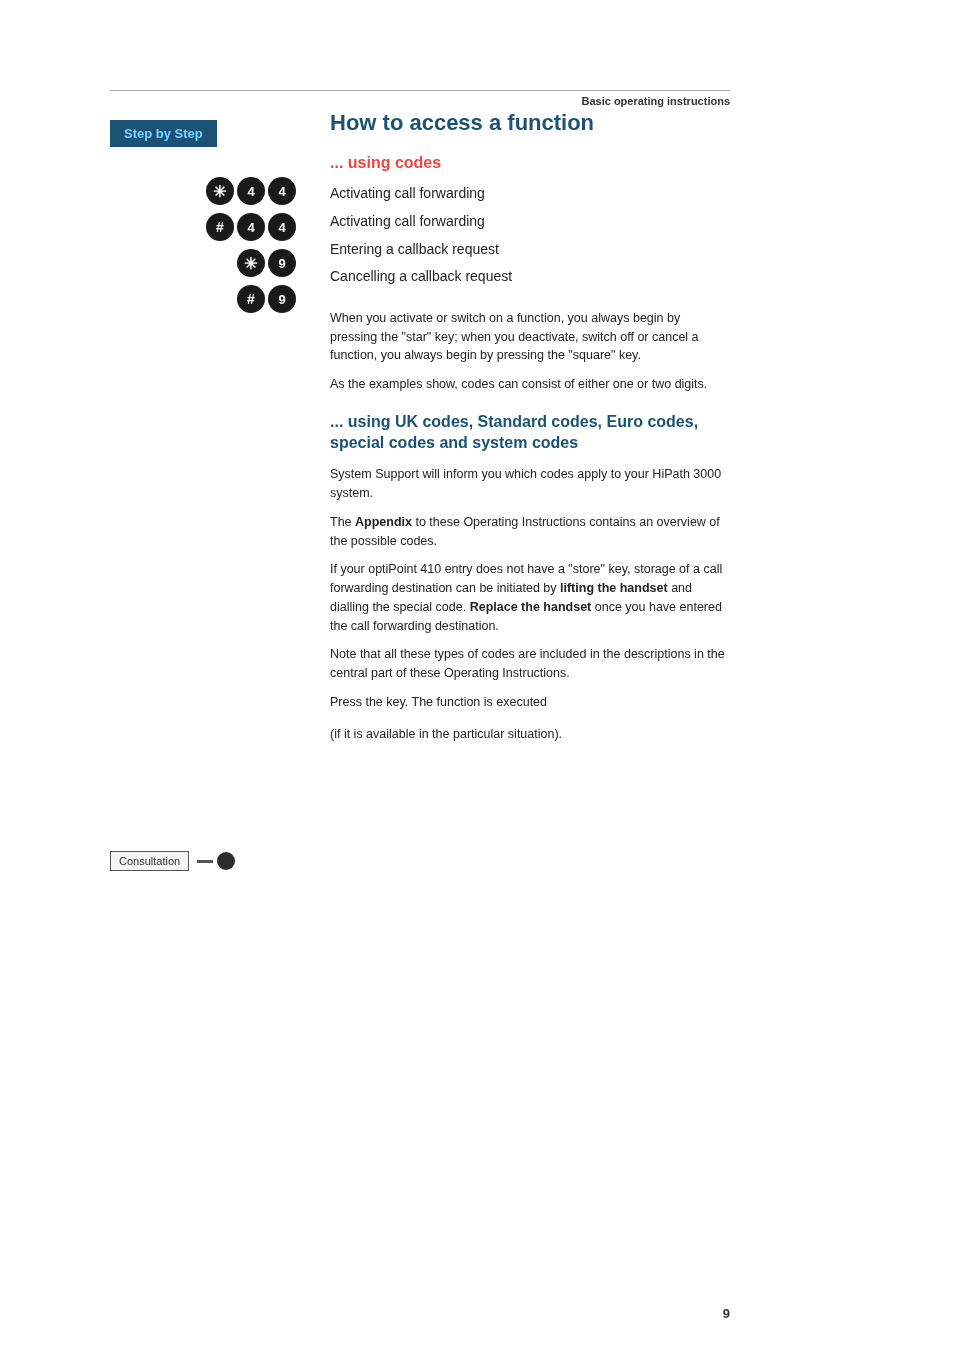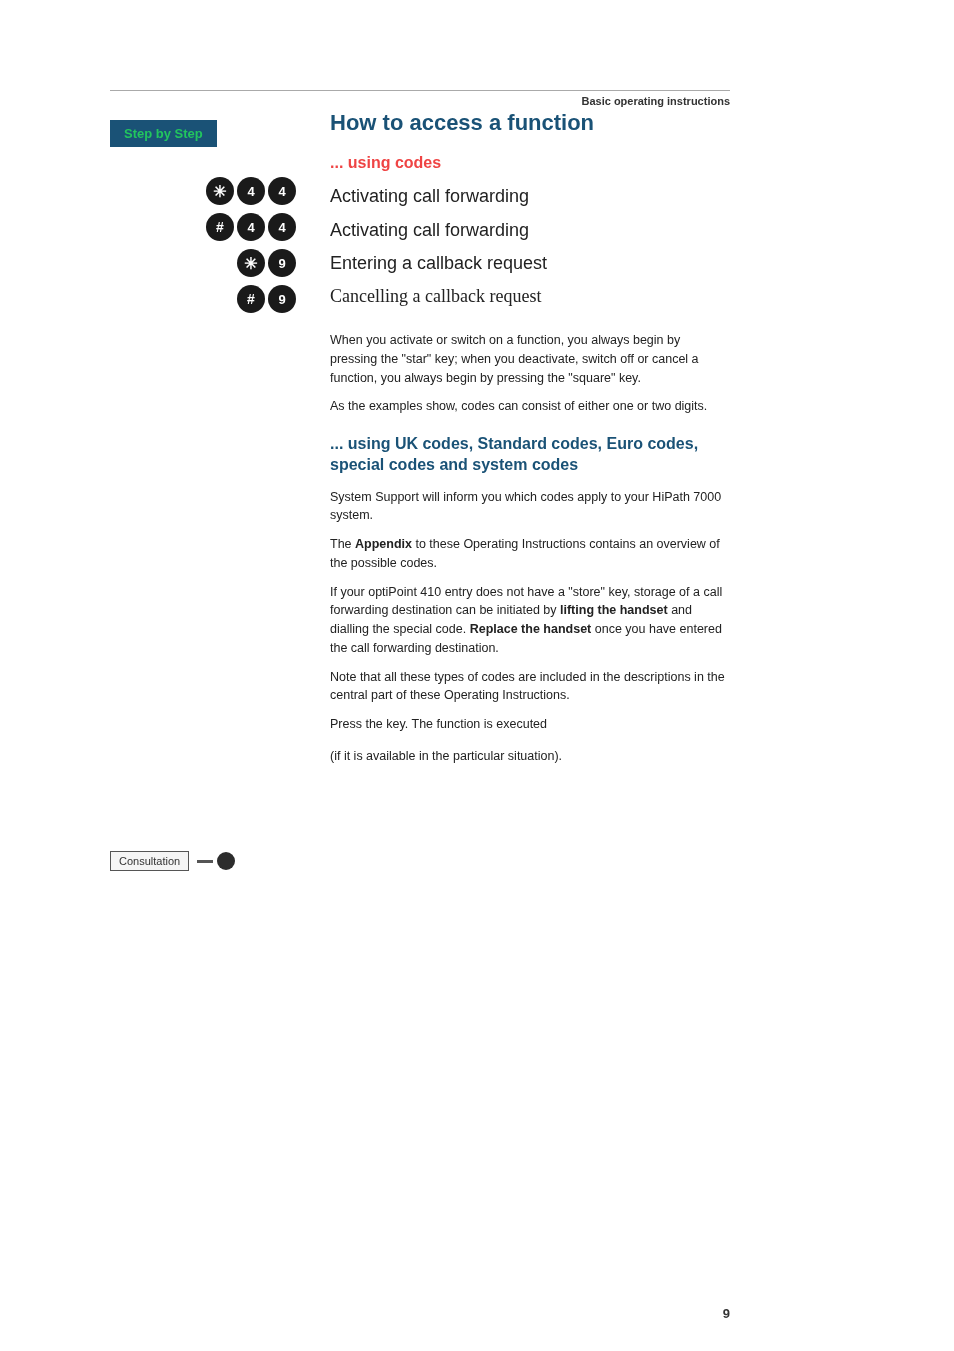--- a/index.html
+++ b/index.html
@@ -51,21 +51,21 @@
 
     
     .sidebar {
       width: 200px;
       flex-shrink: 0;
       padding-top: 10px;
     }
 
     .step-by-step-box {
       background: #1a5276;
-      color: #22c55e;
+      color: #7dd3fc;
       font-size: 13px;
       font-weight: bold;
       padding: 6px 14px;
       display: inline-block;
       margin-bottom: 20px;
     }
 
     
     .content {
       flex: 1;
@@ -129,21 +129,21 @@
 
     .key-icon.star {
       font-size: 16px;
     }
 
     .key-icon.hash {
       font-size: 14px;
     }
 
     .key-text {
-      font-size: 18px;
+      font-size: 14px;
       color: #222;
       line-height: 1.4;
     }
 
     .para {
       font-size: 12.5px;
       color: #222;
       margin-bottom: 10px;
       line-height: 1.5;
     }
@@ -288,32 +288,32 @@
         </div>
 
         <div class="key-row" style="margin-bottom:8px;">
           <span class="key-text">Activating call forwarding</span>
         </div>
 
         <div class="key-row" style="margin-bottom:8px;">
           <span class="key-text">Entering a callback request</span>
         </div>
 
-        <div class="key-row" style="margin-bottom:8px;font-family:Liberation Serif, serif;">
+        <div class="key-row" style="margin-bottom:8px;">
           <span class="key-text">Cancelling a callback request</span>
         </div>
 
       </div>
 
       <p class="para">When you activate or switch on a function, you always begin by pressing the "star" key; when you deactivate, switch off or cancel a function, you always begin by pressing the "square" key.</p>
       <p class="para">As the examples show, codes can consist of either one or two digits.</p>
 
       <h2 class="section-heading-large">... using UK codes, Standard codes, Euro codes, special codes and system codes</h2>
 
-      <p class="para">System Support will inform you which codes apply to your HiPath 7000 system.</p>
+      <p class="para">System Support will inform you which codes apply to your HiPath 3000 system.</p>
 
       <p class="para">
         <span>The </span><b>Appendix</b><span> to these Operating Instructions contains an overview of the possible codes.</span>
       </p>
 
       <p class="para">
         <span>If your optiPoint 410 entry does not have a "store" key, storage of a call forwarding destination can be initiated by </span><b>lifting the handset</b><span> and dialling the special code. </span><b>Replace the handset</b><span> once you have entered the call forwarding destination.</span>
       </p>
 
       <p class="para">Note that all these types of codes are included in the descriptions in the central part of these Operating Instructions.</p>

